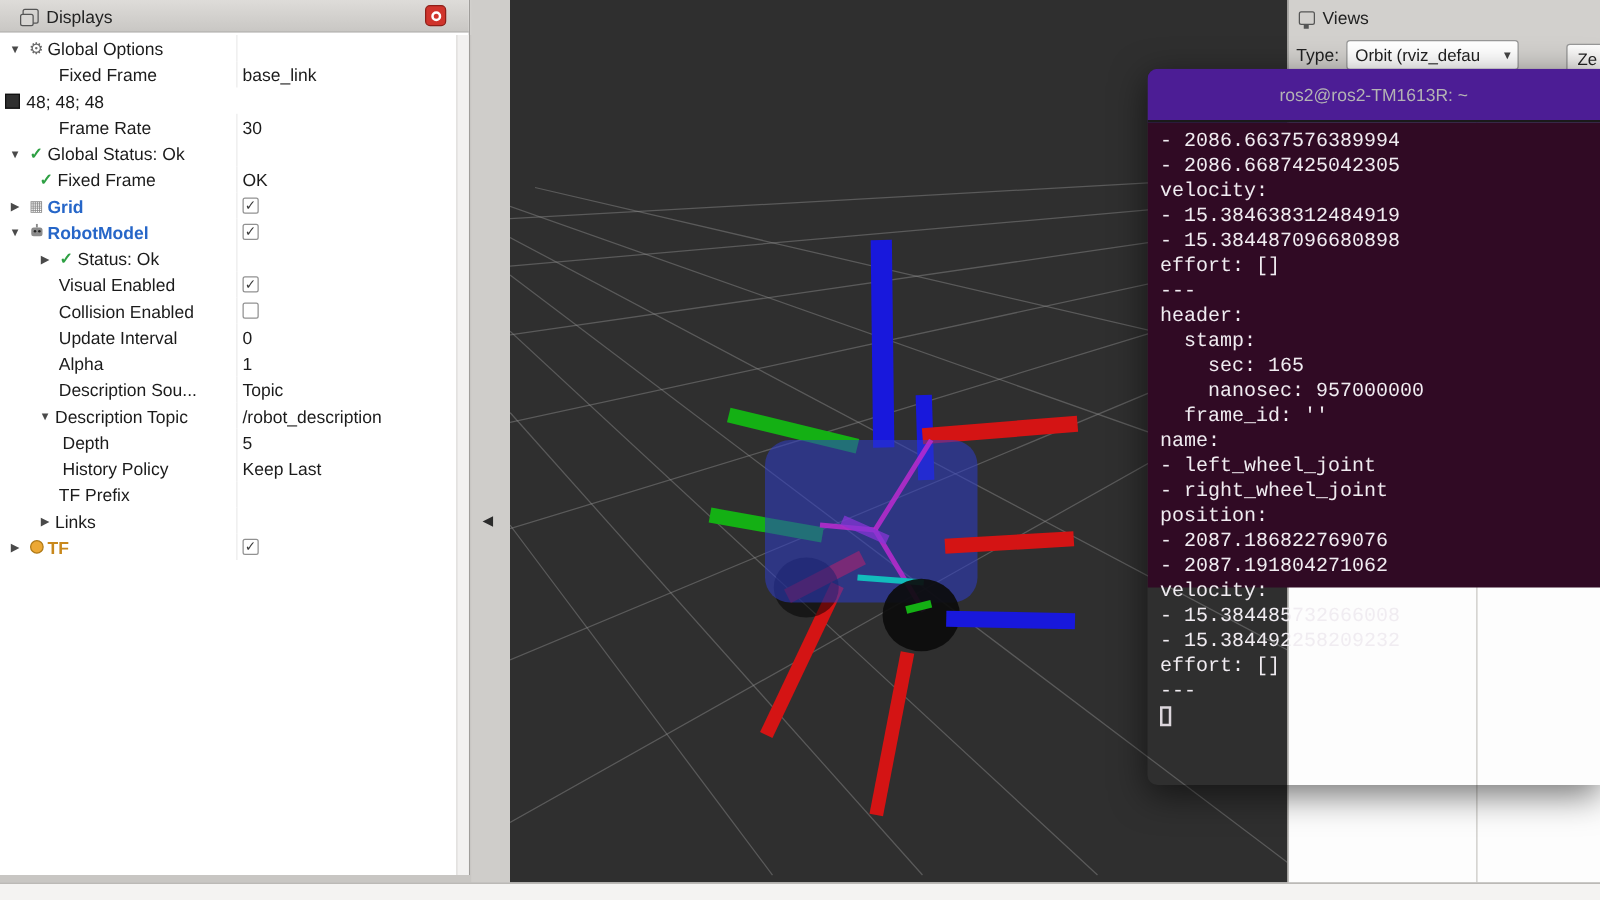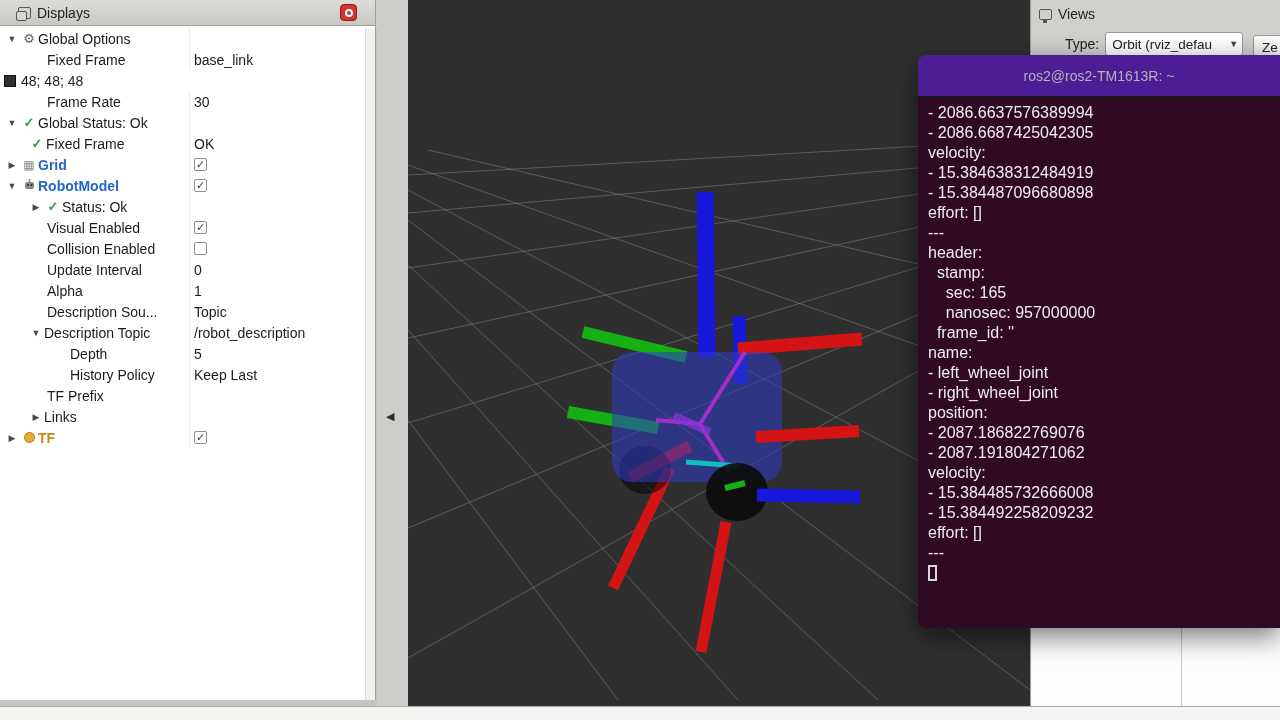--- a/index.html
+++ b/index.html
@@ -19,21 +19,21 @@
     border:1px solid #8e1f18; display:flex; align-items:center; justify-content:center; cursor:pointer; }
   .close-btn .ring { width:8px; height:8px; border:2px solid #fff; border-radius:50%; }
 
   .tree { position:absolute; top:28px; left:0; right:10px; }
   .tree-scrollgutter { position:absolute; top:28px; right:0; width:10px; bottom:0;
     background:#f2f1f0; border-left:1px solid #dddcda; }
   .prow { display:flex; height:21px; align-items:center; font-size:14px; color:#1b1b1b; }
   .pname { flex:0 0 190px; display:flex; align-items:center; overflow:hidden;
     border-right:1px solid #ececec; white-space:nowrap; height:100%; }
   .pval { flex:1; display:flex; align-items:center; padding-left:4px; overflow:hidden; white-space:nowrap; height:100%; }
-  .l0 { padding-left:4px; } .l1 { padding-left:47px; } .l1a { padding-left:28px; } .l2 { padding-left:70px; }
+  .l0 { padding-left:4px; } .l1 { padding-left:47px; } .l1a { padding-left:28px; } .l2 { padding-left:50px; }
   .arrow { width:16px; font-size:9px; color:#4a4a4a; text-align:center; flex:0 0 16px; }
   .ic { width:18px; flex:0 0 18px; text-align:center; }
   .gear { color:#6a6a6a; font-size:13px; }
   .gridglyph { color:#8a8a8a; font-size:12px; }
   .greencheck { color:#2ea043; font-weight:bold; font-size:13px; }
   .tfdot { display:inline-block; width:11px; height:11px; border-radius:50%;
     background:#eca834; border:1px solid #b07a17; }
   .blue { color:#2666c8; font-weight:bold; }
   .orange { color:#c8881c; font-weight:bold; }
   .cb { width:13px; height:13px; background:#fff; border:1px solid #919191; border-radius:2px;
@@ -48,21 +48,21 @@
   .viewport { position:absolute; left:408px; top:0; width:622px; height:706px; background:#2f2f2f; }
   .toolbar-strip { position:absolute; left:376px; top:0; width:314px; height:28px; background:#d2d0cd; }
 
   
   .views-panel { position:absolute; left:1030px; top:0; width:250px; height:706px;
     background:#d2d0cd; border-left:1px solid #9f9d9a; }
   .views-title { height:28px; display:flex; align-items:center; padding:0 8px; font-size:14px; color:#222; }
   .views-title .vt { margin-left:6px; }
   .mon-icon { width:13px; height:11px; border:1.5px solid #555; border-radius:2px; position:relative; }
   .mon-icon::after { content:""; position:absolute; left:3px; bottom:-4px; width:4px; height:3px; background:#555; }
-  .type-row { height:32px; display:flex; align-items:center; padding:0 6px; font-size:14px; color:#222;margin-left:28px; }
+  .type-row { height:32px; display:flex; align-items:center; padding:0 6px; font-size:14px; color:#222; }
   .combo { margin-left:6px; width:138px; height:24px; background:#fff; border:1px solid #989898;
     border-radius:3px; display:flex; align-items:center; padding:0 4px 0 6px; overflow:hidden; cursor:pointer; }
   .combo .ctext { flex:1; font-size:13.5px; white-space:nowrap; overflow:hidden; }
   .combo .carrow { font-size:9px; color:#444; margin-left:2px; }
   .zero-btn { position:absolute; left:222px; top:35px; width:46px; height:25px; background:linear-gradient(#fdfdfd,#e6e4e1);
     border:1px solid #989898; border-radius:3px; font-size:13.5px; color:#222;
     display:flex; align-items:center; padding-left:8px; cursor:pointer; }
   .views-content { position:absolute; left:0; top:62px; right:0; bottom:0; background:#fdfdfd; border-top:1px solid #b5b3b0; }
   .views-divider { position:absolute; left:150px; top:0; bottom:0; width:1px; background:#c9c7c4; }
 
@@ -76,22 +76,22 @@
   .term-titlebar { height:42px; background:#2c2c2c; display:flex; align-items:center; padding:0 8px; position:relative; }
   .newtab-btn { width:30px; height:28px; background:#343434; border:1px solid #4a4a4a; border-radius:6px;
     display:flex; align-items:center; justify-content:center; cursor:pointer; }
   .newtab-icon { width:14px; height:11px; border:2px solid #9a9a9a; border-radius:3px; }
   .term-title { position:absolute; right:2px; top:0; height:42px; display:flex; align-items:center;
     color:#e8e8e8; font-weight:bold; font-size:14px; }
   .term-tabbar { height:43px; background:#222222; display:flex; align-items:stretch; }
   .term-tab { flex:1; background:#4c1d95; border-bottom:2px solid #1a1a1a; display:flex;
     align-items:center; justify-content:center; color:#b4b4b4; font-size:14px; cursor:pointer;
     white-space:nowrap; overflow:hidden; }
-  .term-body { height:609px; background:#300a24; padding:5px 0 0 10px;
-    font-family:Liberation Sans, sans-serif; font-size:16px; line-height:20px; color:#f0ecf1; }
+  .term-body { height:372px; background:#300a24; padding:5px 0 0 10px;
+    font-family:Liberation Mono, monospace; font-size:16px; line-height:20px; color:#f0ecf1; }
   .term-body pre { font:inherit; white-space:pre; }
   .term-cursor { width:9px; height:16px; border:2px solid #dcd6dc; margin-top:2px; }
 </style>
 </head>
 <body>
 
 <div class="toolbar-strip"></div>
 
 <div class="viewport">
   <svg width="622" height="706" viewBox="0 0 622 706">

